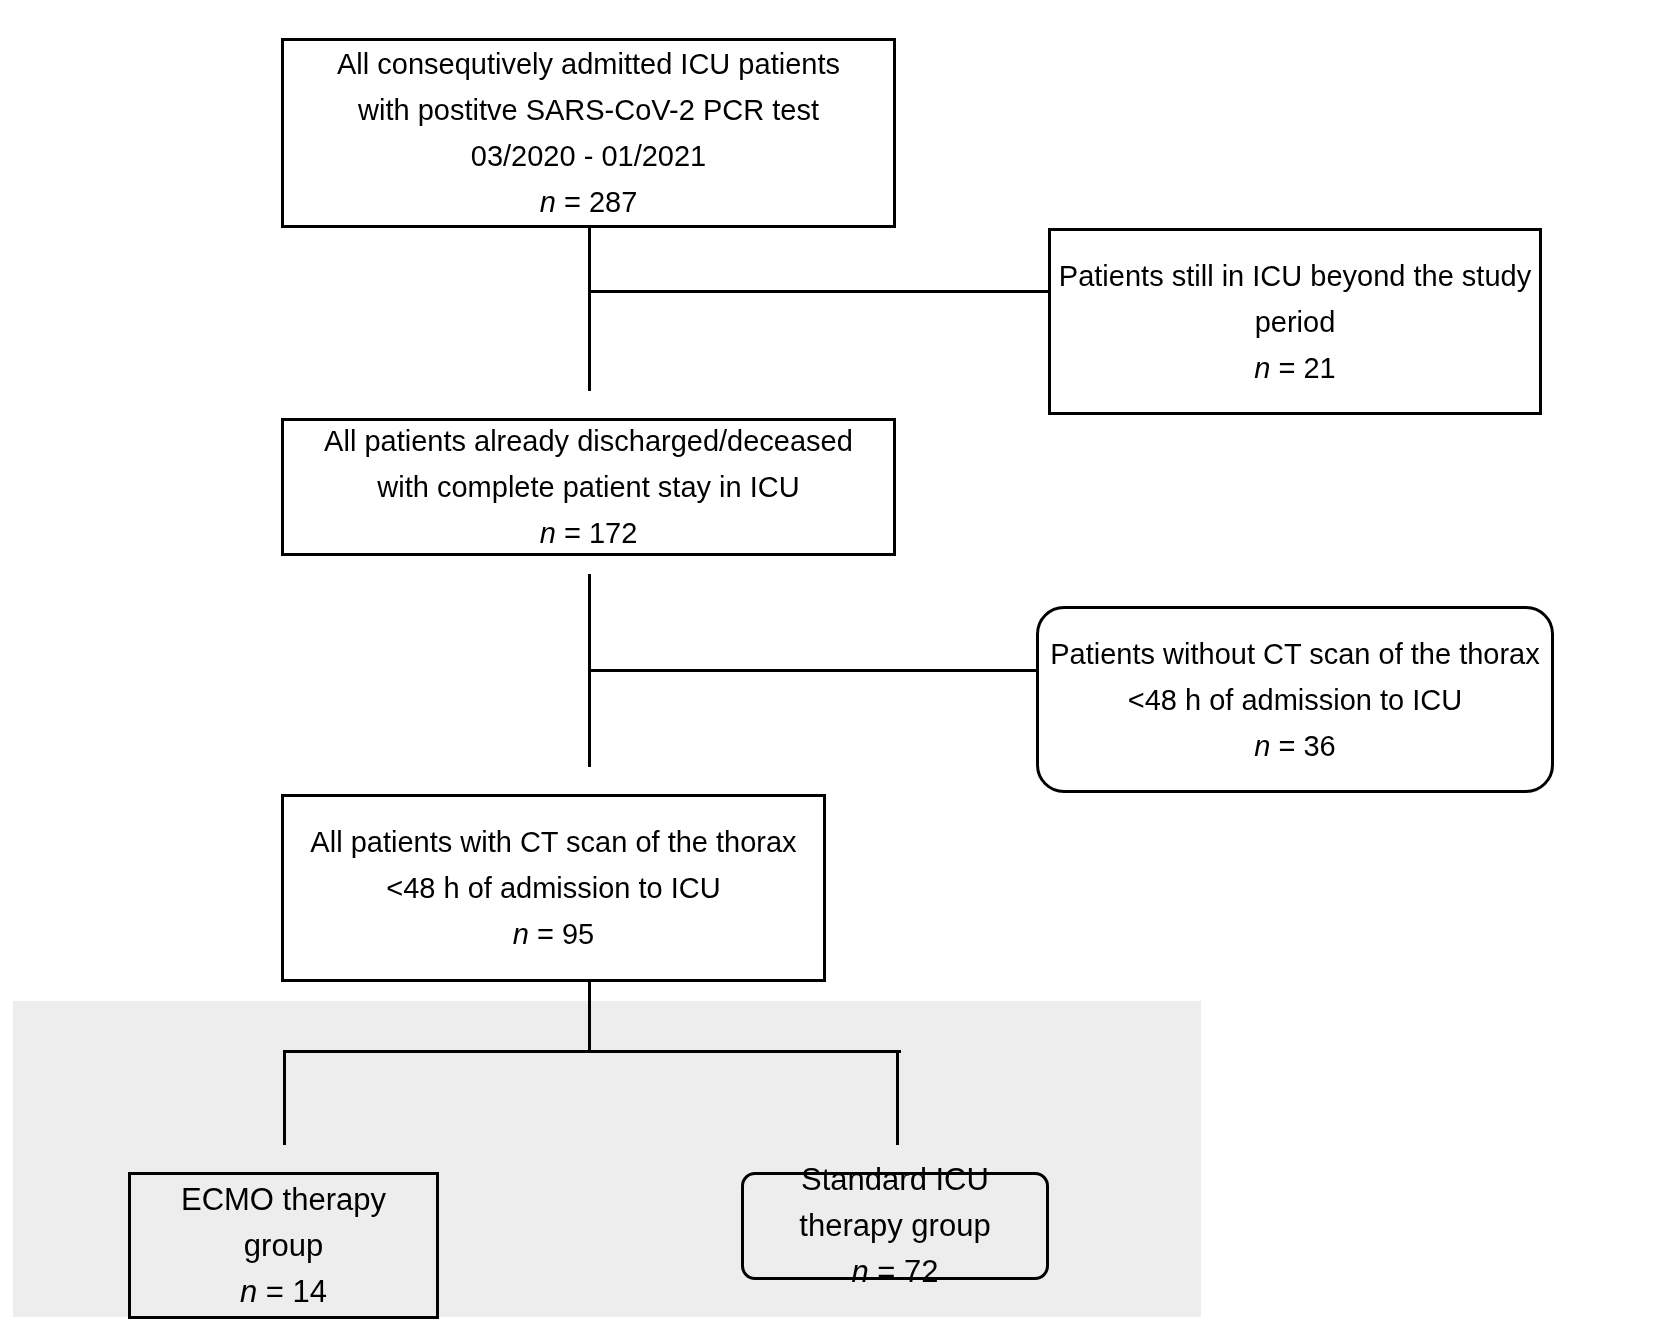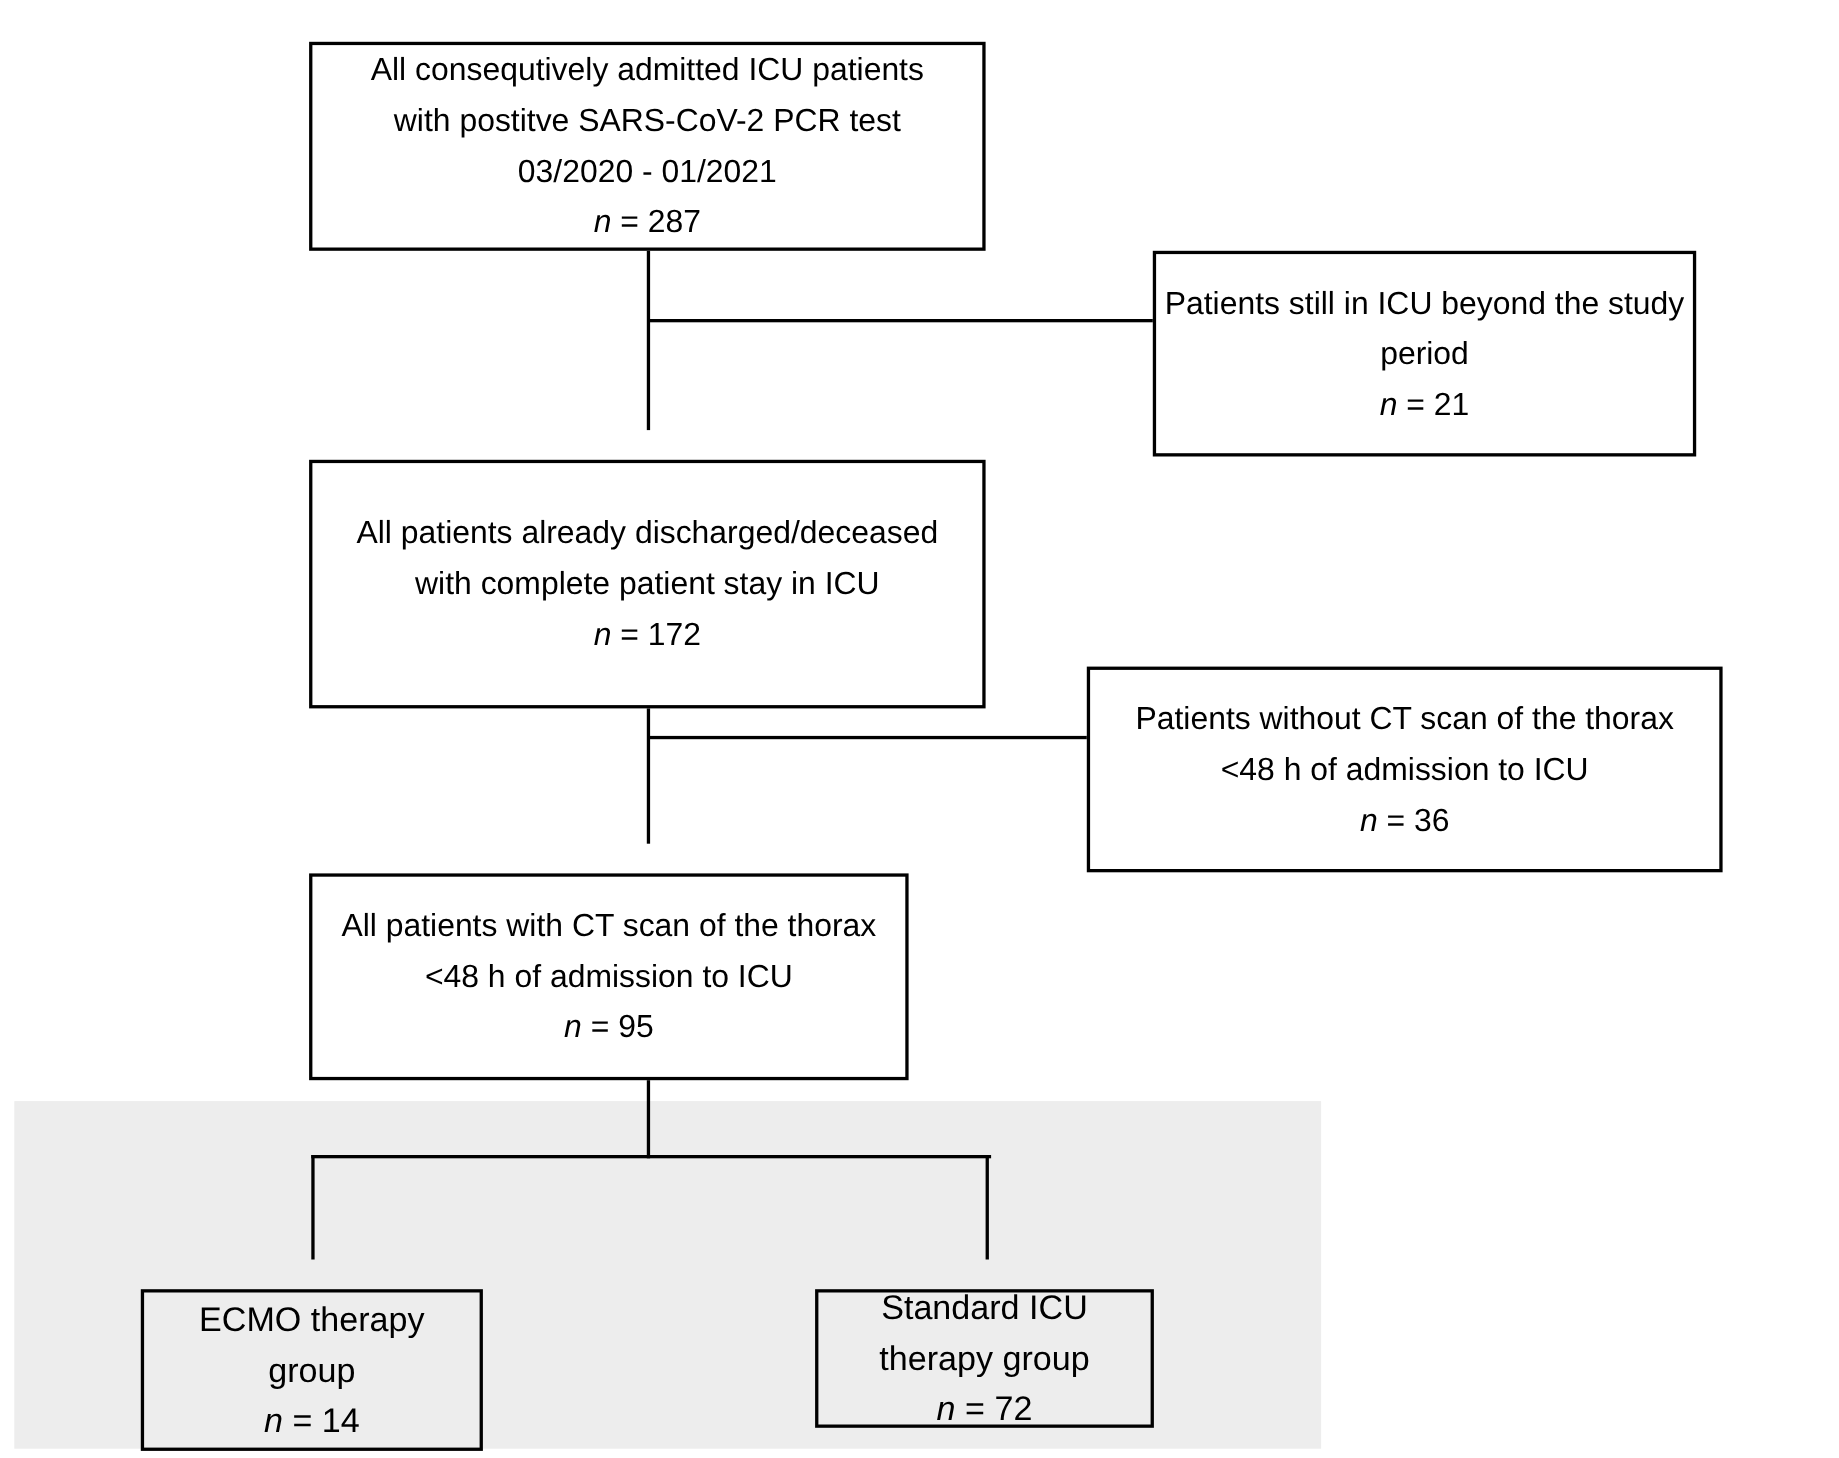--- a/index.html
+++ b/index.html
@@ -47,25 +47,25 @@
   .conn {
     position: absolute;
     background: #000000;
   }
   .conn.v { width: 3px; }
   .conn.h { height: 3px; }
 
   
   .b-admitted   { left: 281px;  top: 10px;   width: 615px; height: 190px; }
   .b-still      { left: 1048px; top: 200px;  width: 494px; height: 187px; }
-  .b-discharged { left: 281px;  top: 390px;  width: 615px; height: 226px; }
-  .b-noct       { left: 988px; top: 578px;  width: 578px; height: 187px; }
+  .b-discharged { left: 281px;  top: 390px;  width: 615px; height: 138px; }
+  .b-noct       { left: 1036px; top: 578px;  width: 518px; height: 187px; border-radius: 28px; }
   .b-withct     { left: 281px;  top: 766px;  width: 545px; height: 188px; }
   .b-ecmo       { left: 128px;  top: 1144px; width: 311px; height: 147px; }
-  .b-standard   { left: 741px;  top: 1144px; width: 308px; height: 126px; }
+  .b-standard   { left: 741px;  top: 1144px; width: 308px; height: 108px; border-radius: 14px; }
 
   
   .c-v1 { left: 588px; top: 199px;  height: 192px; }
   .c-h1 { left: 589px; top: 290px;  width: 460px; }
   .c-v2 { left: 588px; top: 574px;  height: 193px; }
   .c-h2 { left: 589px; top: 669px;  width: 460px; }
   .c-v3 { left: 588px; top: 953px;  height: 100px; }
   .c-h3 { left: 283px; top: 1050px; width: 618px; }
   .c-v4 { left: 283px; top: 1050px; height: 95px; }
   .c-v5 { left: 896px; top: 1050px; height: 95px; }

